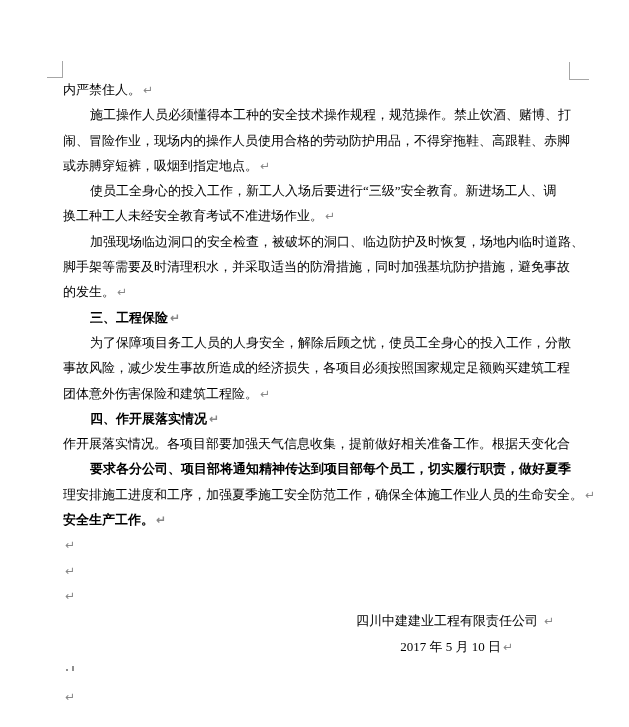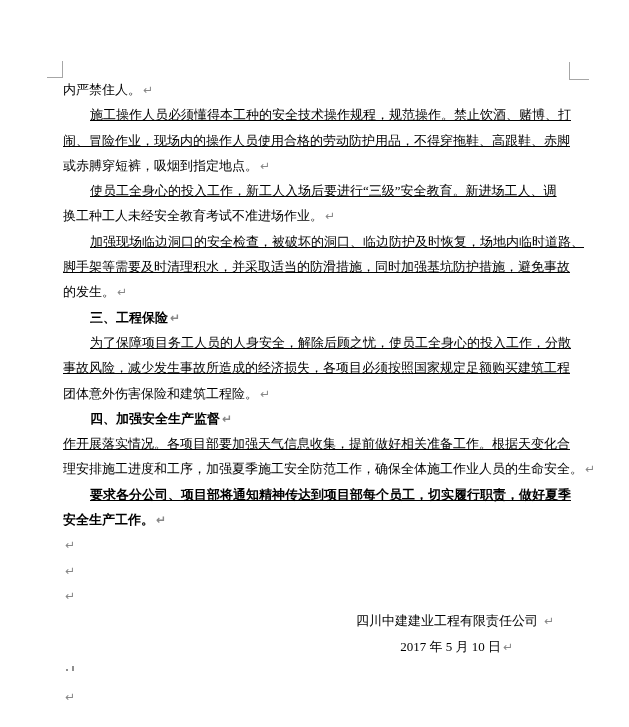--- a/index.html
+++ b/index.html
@@ -23,21 +23,21 @@
     top: 77px;
     width: 477px;
   }
   .line {
     height: 25.3px;
     line-height: 25.3px;
     font-size: 13px;
     white-space: nowrap;
     text-align: justify;
   }
-  .line.fill { text-align-last: justify; text-decoration: underline; }
+  .line.fill { text-align-last: justify; }
   .line.indent { padding-left: 27px; }
   .line.bold { font-weight: bold; }
   .line.right { text-align: right; text-align-last: right; }
   .line.date-pad { padding-right: 27px; }
   .pilcrow {
     color: #878787;
     font-family: "DejaVu Sans", sans-serif;
     font-size: 12px;
     letter-spacing: 0;
     margin-left: 2px;
@@ -80,24 +80,24 @@
       <div class="line"><span>或赤膊穿短裤，吸烟到指定地点。</span><span class="pilcrow">↵</span></div>
       <div class="line indent fill"><span>使员工全身心的投入工作，新工人入场后要进行“三级”安全教育。新进场工人、调</span></div>
       <div class="line"><span>换工种工人未经安全教育考试不准进场作业。</span><span class="pilcrow">↵</span></div>
       <div class="line indent fill"><span>加强现场临边洞口的安全检查，被破坏的洞口、临边防护及时恢复，场地内临时道路、</span></div>
       <div class="line fill"><span>脚手架等需要及时清理积水，并采取适当的防滑措施，同时加强基坑防护措施，避免事故</span></div>
       <div class="line"><span>的发生。</span><span class="pilcrow">↵</span></div>
       <div class="line bold indent"><span>三、工程保险</span><span class="pilcrow">↵</span></div>
       <div class="line indent fill"><span>为了保障项目务工人员的人身安全，解除后顾之忧，使员工全身心的投入工作，分散</span></div>
       <div class="line fill"><span>事故风险，减少发生事故所造成的经济损失，各项目必须按照国家规定足额购买建筑工程</span></div>
       <div class="line"><span>团体意外伤害保险和建筑工程险。</span><span class="pilcrow">↵</span></div>
-      <div class="line bold indent"><span>四、加强安全生产监督</span><span class="pilcrow">↵</span></div>
+      <div class="line bold indent"><span>四、作开展落实情况</span><span class="pilcrow">↵</span></div>
       <div class="line fill"><span>作开展落实情况。各项目部要加强天气信息收集，提前做好相关准备工作。根据天变化合</span></div>
+      <div class="line bold indent fill"><span>要求各分公司、项目部将通知精神传达到项目部每个员工，切实履行职责，做好夏季</span></div>
       <div class="line"><span>理安排施工进度和工序，加强夏季施工安全防范工作，确保全体施工作业人员的生命安全。</span><span class="pilcrow">↵</span></div>
-      <div class="line bold indent fill"><span>要求各分公司、项目部将通知精神传达到项目部每个员工，切实履行职责，做好夏季</span></div>
       <div class="line bold"><span>安全生产工作。</span><span class="pilcrow">↵</span></div>
       <div class="line"><span class="pilcrow">↵</span></div>
       <div class="line"><span class="pilcrow">↵</span></div>
       <div class="line"><span class="pilcrow">↵</span></div>
       <div class="line right"><span>四川中建建业工程有限责任公司</span><span class="pilcrow company-mark">↵</span></div>
       <div class="line right date-pad"><span>2017 年 5 月 10 日</span><span class="pilcrow">↵</span></div>
       <div class="line"><span class="partial-pilcrow"></span></div>
       <div class="line"><span class="pilcrow">↵</span></div>
     </div>
 </div>

